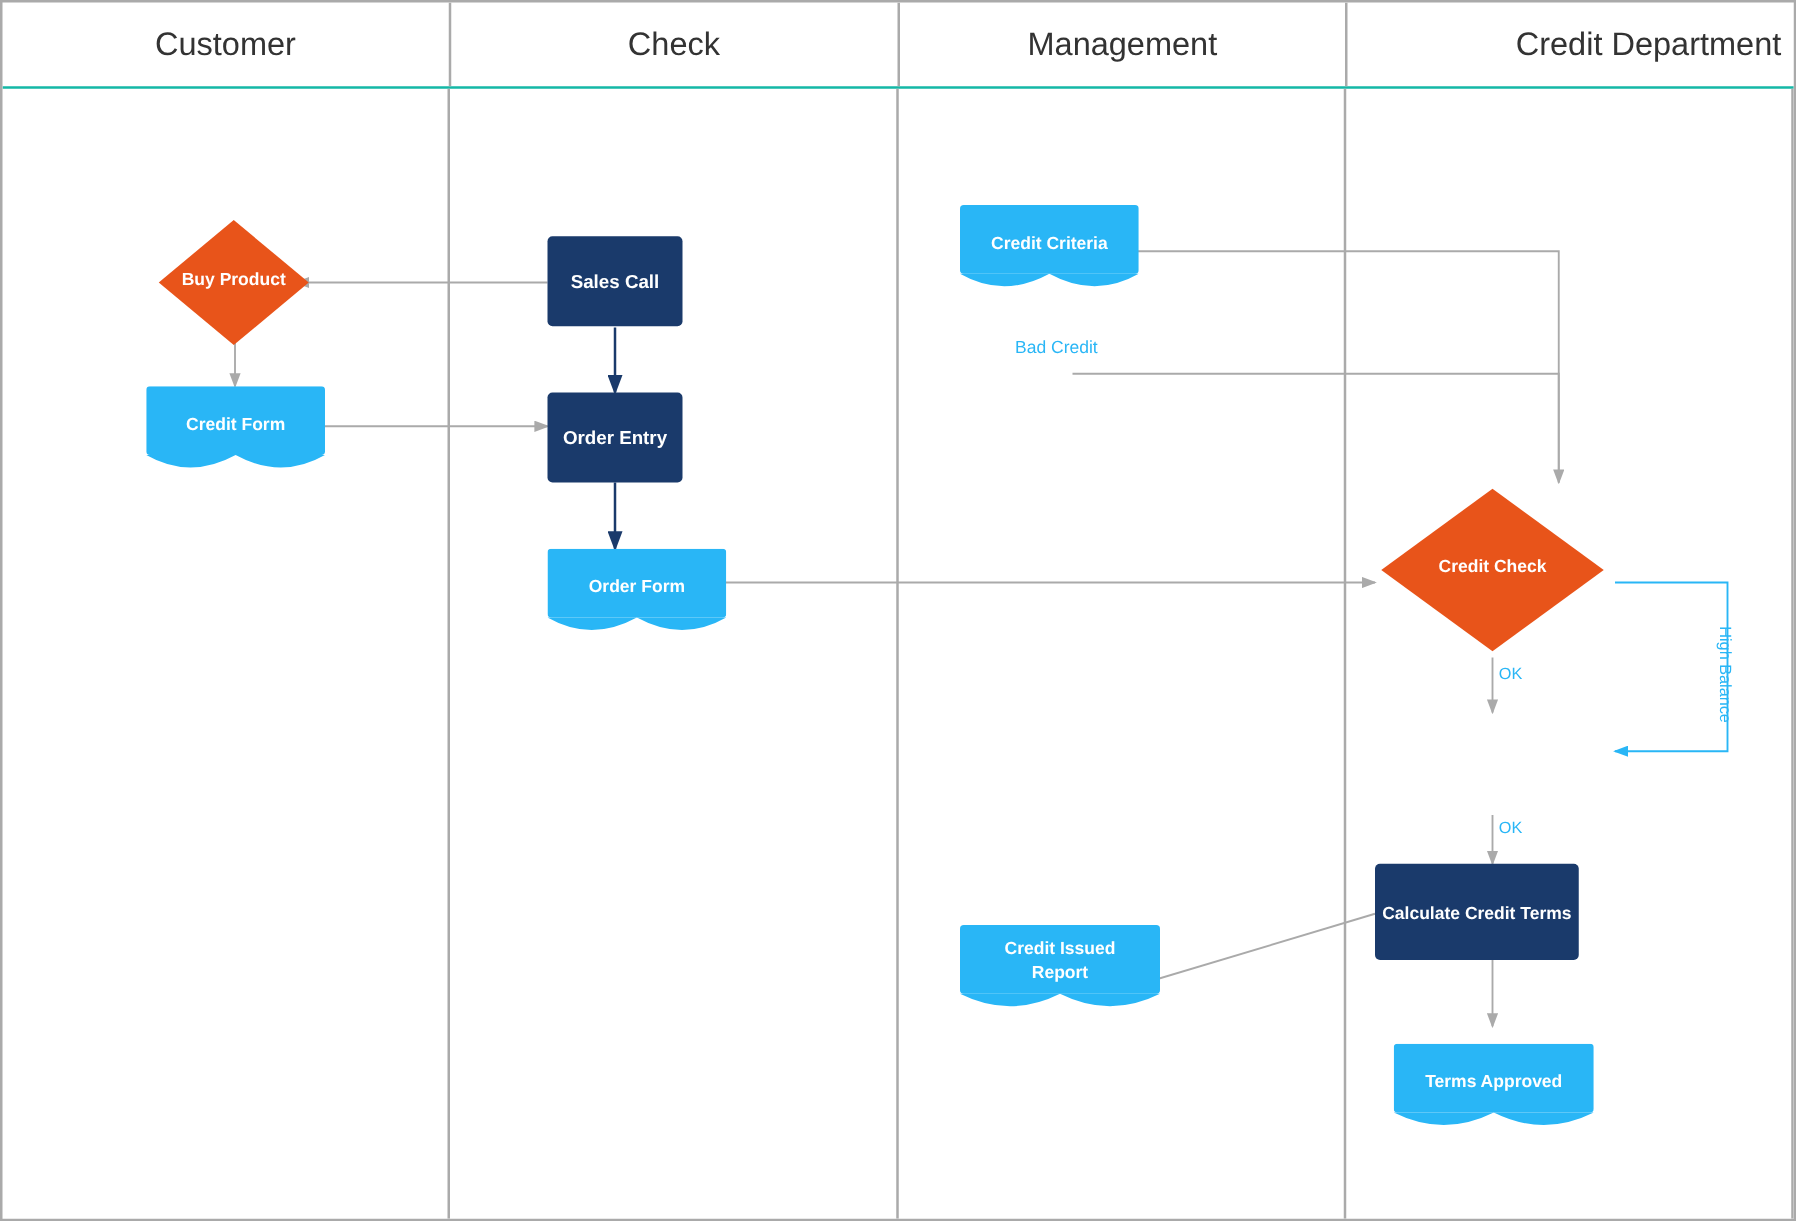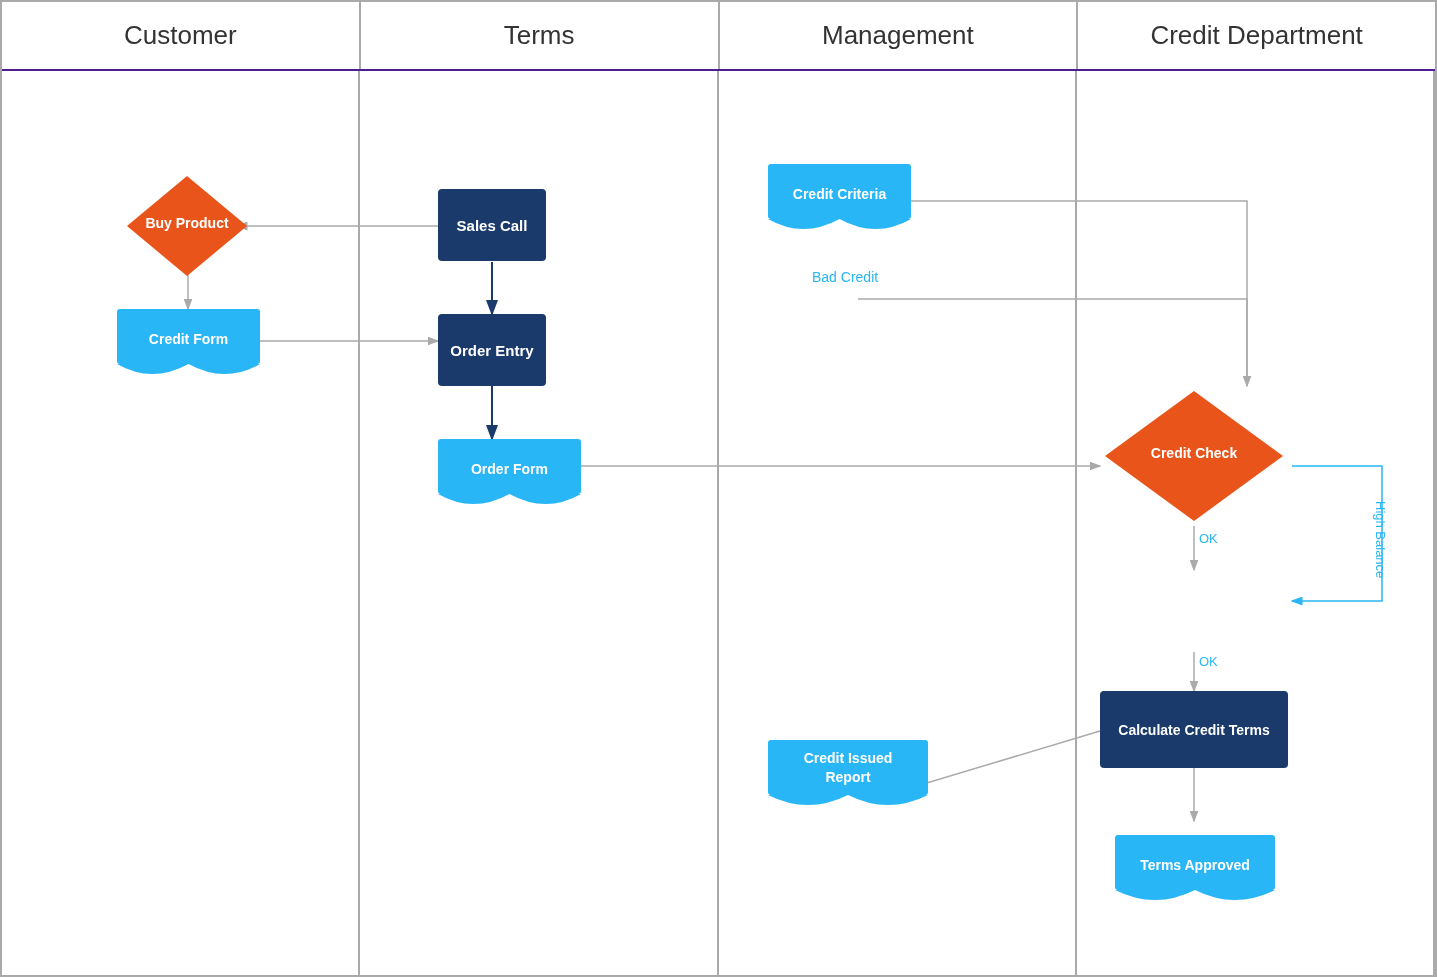--- a/index.html
+++ b/index.html
@@ -9,34 +9,34 @@
       width: 1437px;
       height: 977px;
       border: 2px solid #aaa;
       display: flex;
       flex-direction: column;
       overflow: hidden;
     }
     
     .header-row {
       display: flex;
-      border-bottom: 2px solid #4c1d95;
+      border-bottom: 2px solid #14b8a6;
       flex-shrink: 0;
     }
     
     .header-cell {
       flex: 1;
       text-align: center;
       padding: 18px 10px;
       font-size: 26px;
       color: #333;
       font-weight: 400;
       border-right: 2px solid #aaa;
     }
-    .header-cell:last-child { border-right: none; }
+    .header-cell:last-child { border-right: none; text-align: right; }
     
     .content-row {
       display: flex;
       flex: 1;
       position: relative;
     }
     
     .lane {
       flex: 1;
       border-right: 2px solid #aaa;
@@ -81,21 +81,21 @@
       width: 100%; height: 100%;
     }
   </style>
 </head>
 <body>
 
 <div class="diagram-container">
 
   <div class="header-row">
     <div class="header-cell">Customer</div>
-    <div class="header-cell">Terms</div>
+    <div class="header-cell">Check</div>
     <div class="header-cell">Management</div>
     <div class="header-cell">Credit Department</div>
   </div>
 
   <div class="content-row">
 
     <div class="lane">
     </div>
 
     <div class="lane">
@@ -208,21 +208,21 @@
 
     <div style="position:absolute; left:1197px; top:460px; font-size:13px; color:#29b6f6; font-weight:500;">
       <span>OK</span>
     </div>
 
 
     <div style="position:absolute; left:1197px; top:583px; font-size:13px; color:#29b6f6; font-weight:500;">
       <span>OK</span>
     </div>
 
-    <div class="shape shape-rect-dark" style="left:1098px; top:620px; width:188px; height:77px; font-size:14px;">
+    <div class="shape shape-rect-dark" style="left:1098px; top:620px; width:163px; height:77px; font-size:14px;">
       <span>Calculate Credit Terms</span>
     </div>
 
     <div style="position:absolute; left:1113px; top:750px; width:160px; height:65px;margin-top:14px;">
       <svg viewBox="0 0 160 75" xmlns="http://www.w3.org/2000/svg" width="160" height="75">
         <rect x="0" y="0" width="160" height="55" rx="3" fill="#29b6f6"></rect>
         <path d="M0,55 Q40,75 80,55 Q120,75 160,55 L160,55 L0,55 Z" fill="#29b6f6"></path>
         <text x="80" y="30" text-anchor="middle" fill="white" font-size="14" font-weight="600" dy="0.35em">Terms Approved</text>
       </svg>
     </div>

